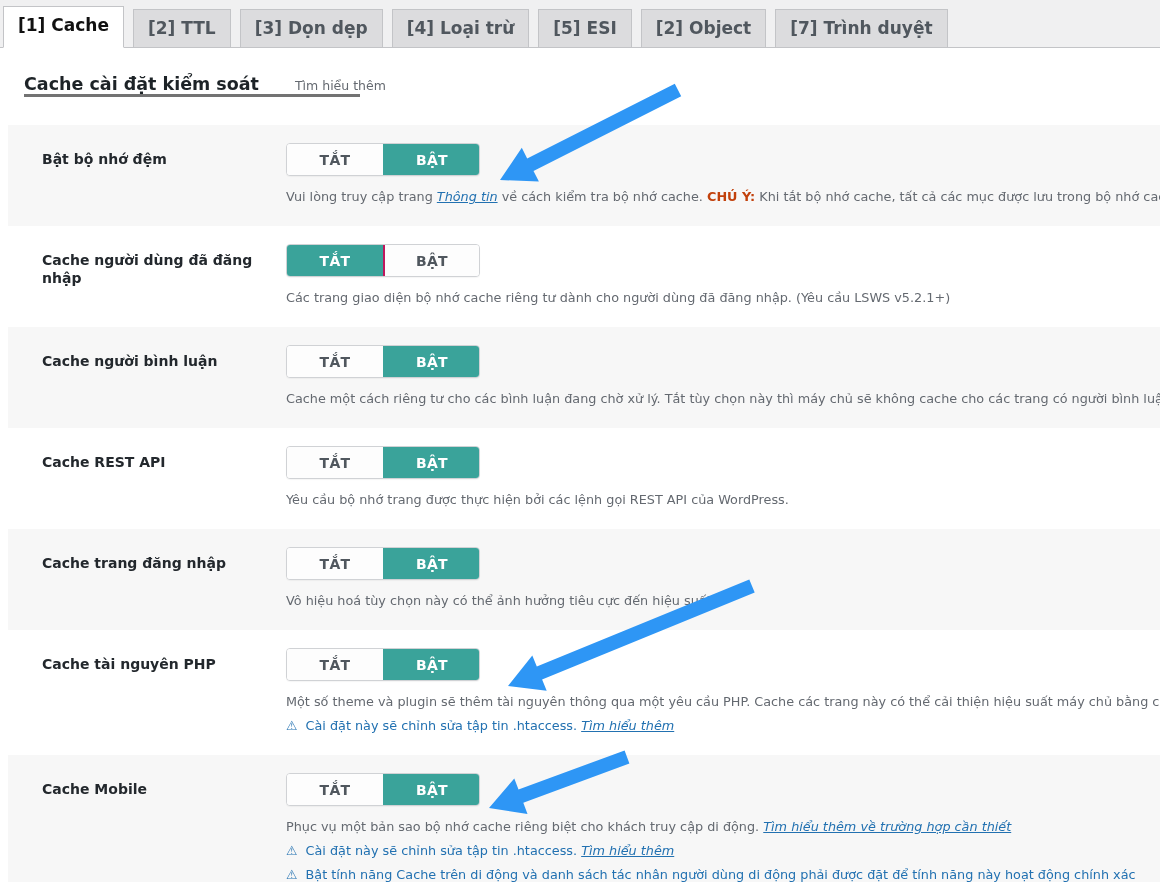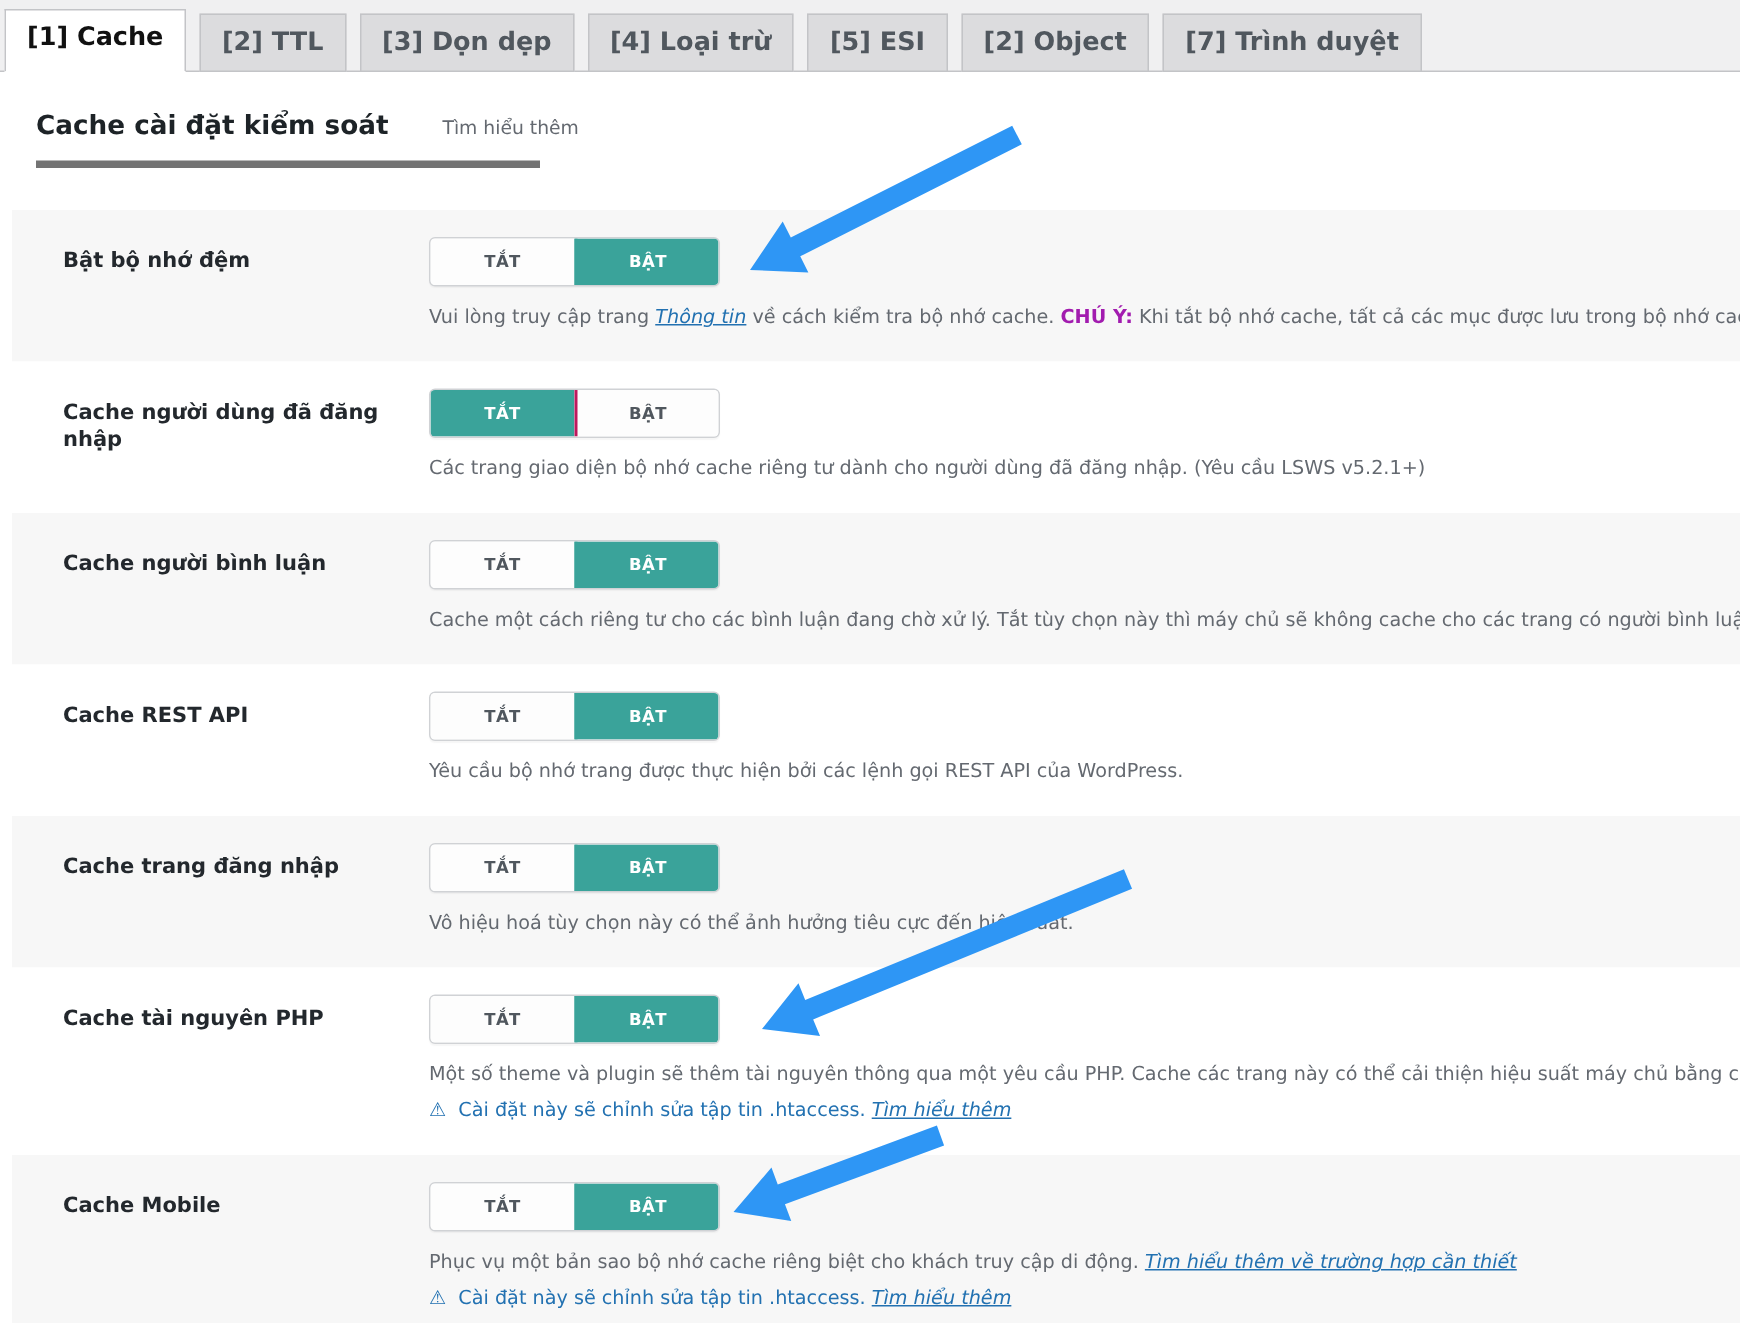--- a/index.html
+++ b/index.html
@@ -40,22 +40,21 @@
   .tab.active{
     background:#ffffff;
     border-bottom-color:#ffffff;
     color:#111111;
     padding-bottom:12px;
   }
   
   .heading-wrap{
     margin:26px 0 28px 24px;
     width:336px;
-    border-bottom:5px solid #737373;
-    padding-bottom:13px;
+    border-bottom:3px solid #737373;
     display:flex;
     align-items:baseline;
     gap:36px;
   }
   .page-title{
     font-size:17.5px;
     font-weight:bold;
     color:#1d2327;
     white-space:nowrap;
   }
@@ -100,42 +99,42 @@
     box-shadow:0 1px 1px rgba(0,0,0,0.04);
   }
   .toggle button{
     appearance:none;
     border:none;
     margin:0;
     width:96px;
     height:31px;
     background:#fdfdfd;
     font-family:inherit;
-    font-size:11px;
+    font-size:14px;
     font-weight:600;
     color:#50575e;
     letter-spacing:0.3px;
     cursor:pointer;
   }
   .toggle button + button{ border-left:2px solid #be185d; }
   .toggle button.sel{
     background:var(--accent);
     color:#ffffff;
     border-left-color:var(--accent);
   }
   
   .desc{
     margin-top:12px;
     font-size:12.8px;
     line-height:18px;
     color:#646970;
     white-space:nowrap;
     overflow:hidden;
   }
-  .desc .b{ font-weight:bold; color:#a21caf; }
+  .desc .b{ font-weight:bold; color:#c2410c; }
   .desc a.lnk{
     color:var(--link);
     text-decoration:underline;
     cursor:pointer;
     font-style:italic;
   }
   .desc.warn{ color:var(--link); margin-top:6px; }
   .desc.warn .wicon{ margin-right:4px; }
   
   svg.overlay{

